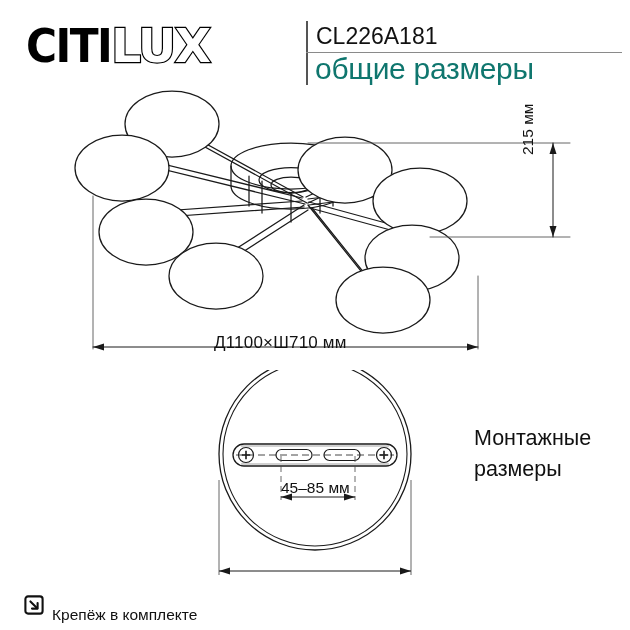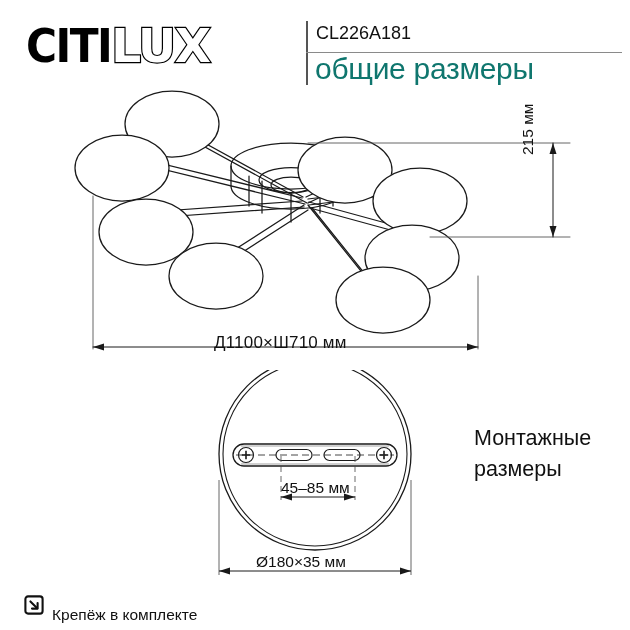--- a/index.html
+++ b/index.html
@@ -53,21 +53,21 @@
   }
   #hdr-hline {
     position: absolute;
     left: 306px; top: 52px;
     width: 316px; height: 1.2px;
     background: #8a8a8a;
   }
   #model-code {
     position: absolute;
     left: 316px; top: 23px;
-    font-size: 18px;
+    font-size: 23px;
     letter-spacing: 0px;
     color: #111111;
     white-space: nowrap;
   }
   #header-title {
     position: absolute;
     left: 315px; top: 52px;
     font-size: 30px;
     letter-spacing: -0.3px;
     color: #0f766e;
@@ -290,21 +290,20 @@
         <path d="M411,110 L411,205" stroke="#555555" stroke-width="0.9"></path>
         <path d="M219,201 L411,201" stroke="#1a1a1a" stroke-width="1"></path>
         <path d="M219,201 L230,197.5 L230,204.5 Z" fill="#1a1a1a" stroke="none"></path>
         <path d="M411,201 L400,197.5 L400,204.5 Z" fill="#1a1a1a" stroke="none"></path>
       </g>
 
     </g>
   </svg>
 
   <div class="dimtext" id="dim-slot">45–85 мм</div>
-  <div class="dimtext" id="dim-diameter">Ø180×35 мм</div>
 
   <div id="mount-caption">
     <div>Монтажные</div>
     <div>размеры</div>
   </div>
 
   <div id="footer">
     <svg width="20" height="20" viewBox="0 0 20 20">
       <rect x="1.4" y="1.4" width="17.2" height="17.2" rx="2.6" fill="none" stroke="#111111" stroke-width="2.1"></rect>
       <path d="M6.4,6.4 L13.2,13.2" stroke="#111111" stroke-width="2.1" stroke-linecap="round"></path>

